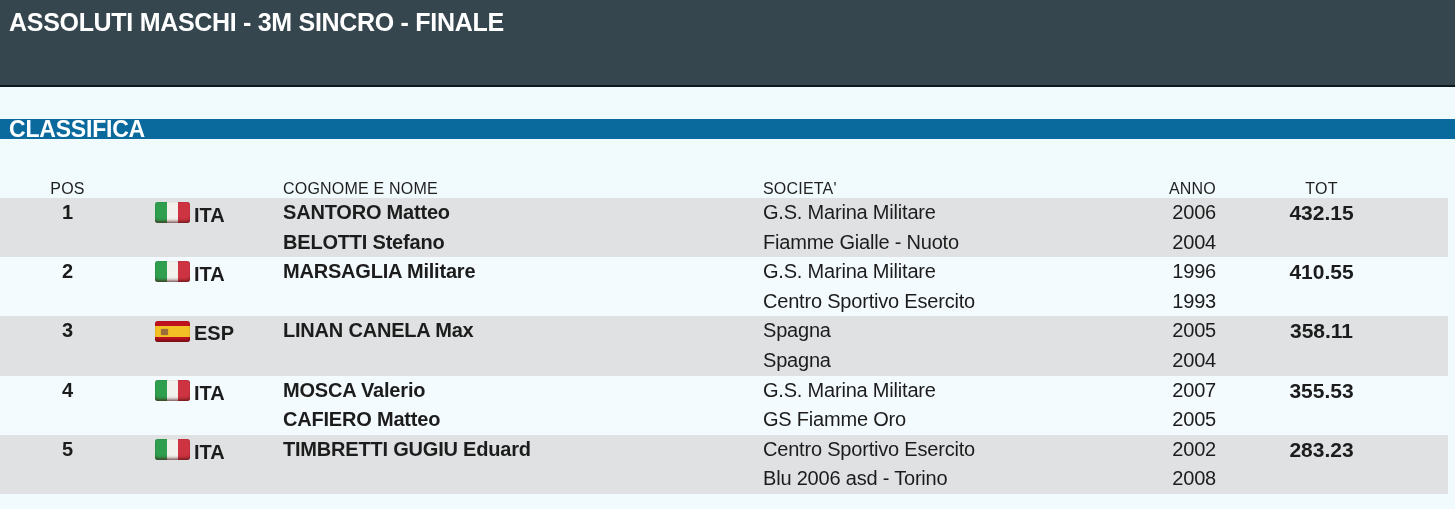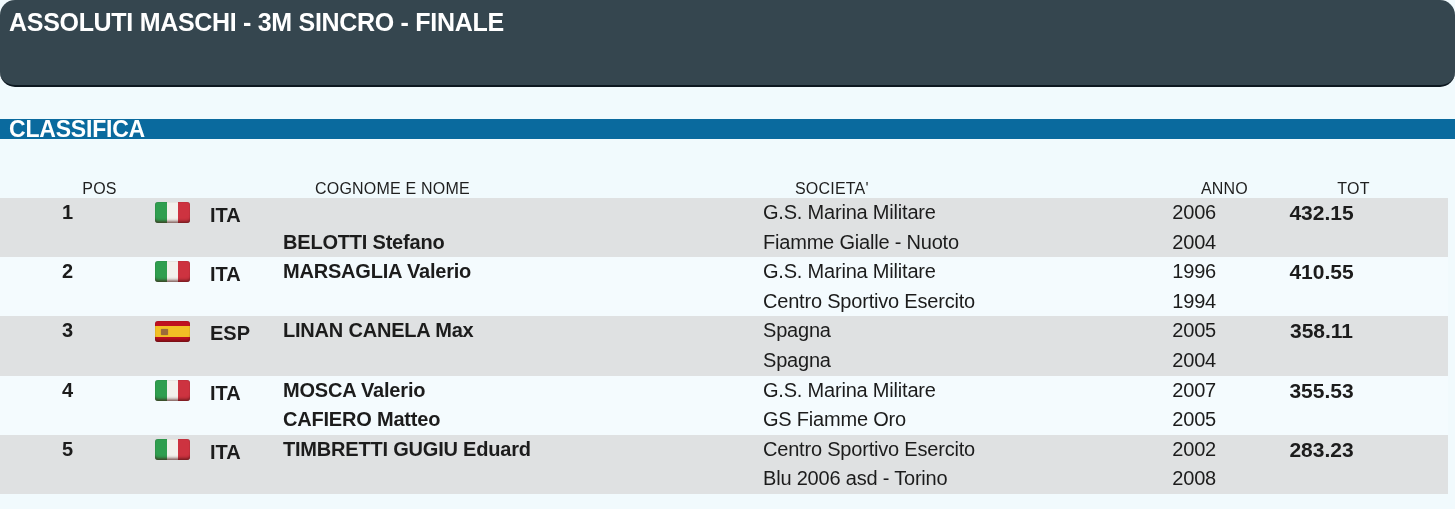--- a/index.html
+++ b/index.html
@@ -17,21 +17,20 @@
     width:1455px;height:509px;overflow:hidden;
     background:var(--page-bg);
     font-family:"Liberation Sans","DejaVu Sans",sans-serif;
     color:var(--text-dark);
   }
   
   .top-header{
     height:87px;
     background:var(--header-bg);
     border-bottom:2px solid var(--header-border);
-    border-radius:15px;
   }
   .top-header h1{
     margin:0;padding:8px 0 0 9px;
     font-size:25px;font-weight:700;color:#ffffff;
     letter-spacing:-0.3px;
   }
   
   .section-bar{
     margin-top:32px;height:20px;
     background:var(--bar-bg);
@@ -41,21 +40,21 @@
   .section-bar span{
     color:#ffffff;font-size:23px;font-weight:700;letter-spacing:-0.2px;
   }
   
   .results{width:1448px;margin-top:36px;}
   .grid-row{
     display:grid;
     grid-template-columns:135px 148px 480px 397px 56px 211px;
     padding-right:21px;
   }
-  .thead{height:23px;align-items:end;margin-left:32px;}
+  .thead{height:23px;align-items:end;}
   .th{
     font-size:16px;font-weight:400;color:#1f1f1f;
     letter-spacing:0.2px;line-height:1.1;
   }
   .team-block{grid-template-rows:29.6px 29.6px;}
   .team-block.gray{background:var(--row-gray);}
   .team-block.light{background:var(--row-light);}
   .c-pos{grid-column:1;text-align:center;}
   .c-flag{grid-column:2;}
   .c-name{grid-column:3;}
@@ -64,21 +63,21 @@
   .c-tot{grid-column:6;text-align:center;}
   .r1{grid-row:1;}
   .r2{grid-row:2;}
   .team-block>div{line-height:29.6px;white-space:nowrap;}
   .pos{font-size:20px;font-weight:700;}
   .name{font-size:20px;font-weight:700;letter-spacing:-0.2px;}
   .club,.year{font-size:20px;font-weight:400;letter-spacing:-0.2px;}
   .tot{font-size:21px;font-weight:700;}
   
   .nation{
-    display:flex;align-items:center;gap:20px;
+    display:flex;align-items:center;gap:4px;
     padding-left:20px;
   }
   .flag{
     width:35px;height:21px;flex:0 0 35px;
     border-radius:3px;display:inline-block;position:relative;
     box-shadow:inset 0 -4px 3px -2px rgba(70,15,15,.6), inset 0 0 1px rgba(0,0,0,.45);
   }
   .flag.ita{
     background:linear-gradient(to right,#2f9e4f 0 33.4%,#f2f1ec 33.4% 66.7%,#cd3340 66.7% 100%);
   }
@@ -113,40 +112,41 @@
     <div class="c-year th">ANNO</div>
     <div class="c-tot th">TOT</div>
   </div>
   <div id="teams">
   <div class="grid-row team-block gray">
     <div class="c-pos pos">1</div>
     <div class="c-flag nation r1">
       <span class="flag ita"></span>
       <span class="code">ITA</span>
     </div>
+    <div class="c-name name r1">SANTORO Matteo</div>
     <div class="c-club club r1">G.S. Marina Militare</div>
     <div class="c-year year r1">2006</div>
     <div class="c-tot tot r1">432.15</div>
     <div class="c-name name r2">BELOTTI Stefano</div>
     <div class="c-club club r2">Fiamme Gialle - Nuoto</div>
     <div class="c-year year r2">2004</div>
   </div>
 
   <div class="grid-row team-block light">
     <div class="c-pos pos">2</div>
     <div class="c-flag nation r1">
       <span class="flag ita"></span>
       <span class="code">ITA</span>
     </div>
-    <div class="c-name name r1">MARSAGLIA Valerio</div>
+    <div class="c-name name r1">MARSAGLIA Militare</div>
     <div class="c-club club r1">G.S. Marina Militare</div>
     <div class="c-year year r1">1996</div>
     <div class="c-tot tot r1">410.55</div>
     <div class="c-club club r2">Centro Sportivo Esercito</div>
-    <div class="c-year year r2">1994</div>
+    <div class="c-year year r2">1993</div>
   </div>
 
   <div class="grid-row team-block gray">
     <div class="c-pos pos">3</div>
     <div class="c-flag nation r1">
       <span class="flag esp"></span>
       <span class="code">ESP</span>
     </div>
     <div class="c-name name r1">LINAN CANELA Max</div>
     <div class="c-club club r1">Spagna</div>

